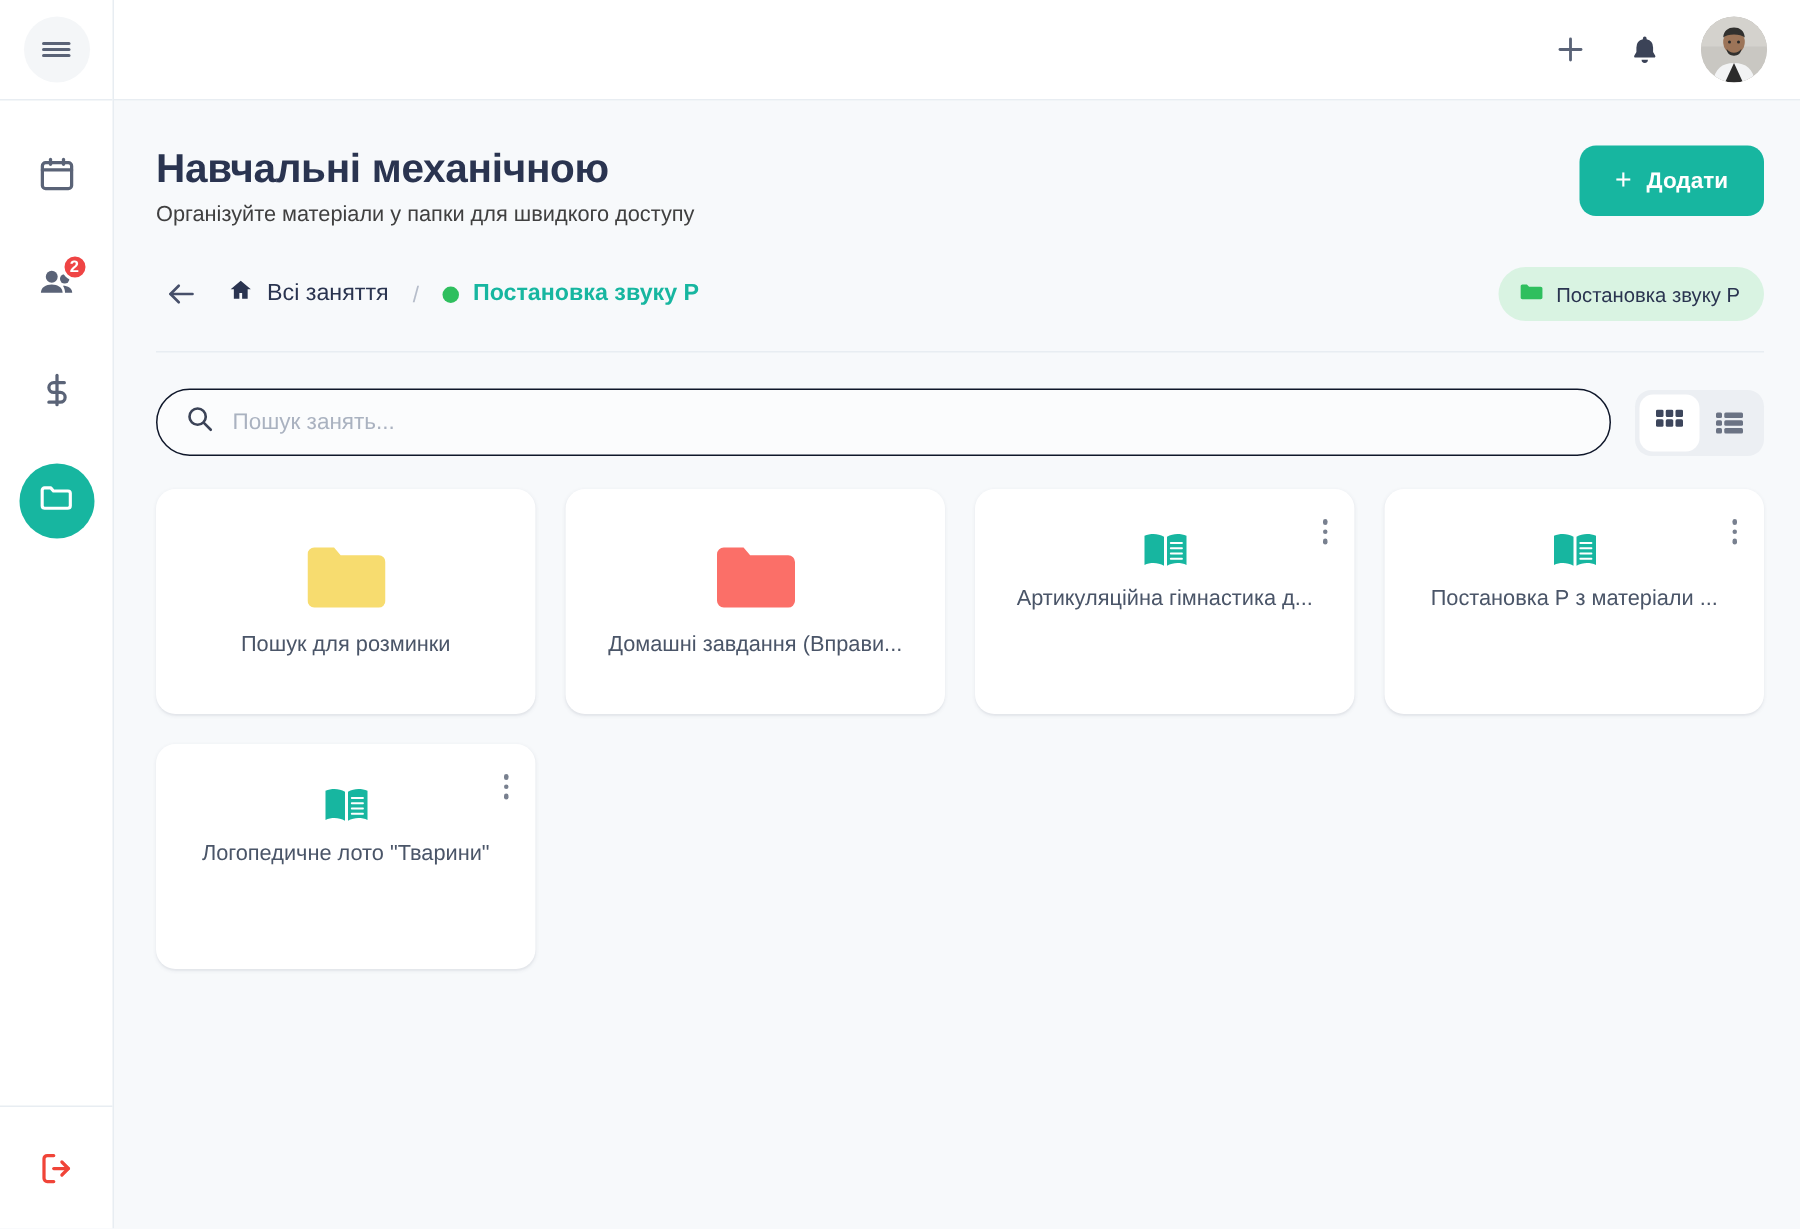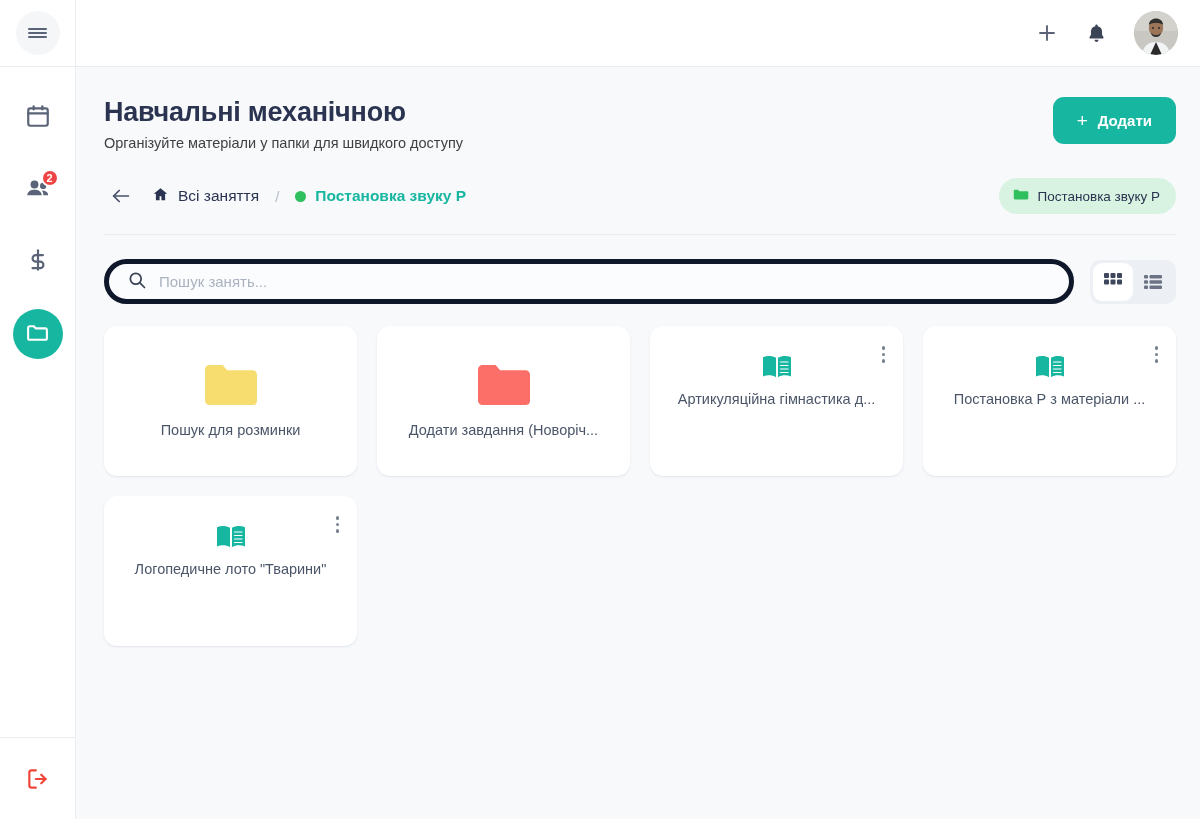--- a/index.html
+++ b/index.html
@@ -110,21 +110,21 @@
   .folder-pill {
     display: flex; align-items: center; gap: 9px;
     background: #d9f3e2; border-radius: 20px;
     padding: 8px 16px 8px 13px;
     font-size: 13.5px; color: #2a3450;
   }
 
   .toolbar { display: flex; align-items: center; gap: 16px; margin-top: 24px; }
   .search-wrap {
     flex: 1; height: 45px; position: relative;
-    background: #fbfcfd; border: 5px solid #0f172a; border-radius: 23px;
+    background: #fbfcfd; border: 1px solid #0f172a; border-radius: 23px;
     display: flex; align-items: center; padding: 0 18px; gap: 12px;
   }
   .search-wrap input {
     border: none; outline: none; background: transparent;
     font-size: 15px; color: #2a3450; width: 100%;
     font-family: "Liberation Sans", sans-serif;
   }
   .search-wrap input::placeholder { color: #aab2c0; }
 
   .view-toggle {
@@ -364,21 +364,21 @@
           </span>
           <div class="card-label">Пошук для розминки</div>
         </div>
 
         <div class="card folder-card">
           <span class="card-icon">
             <svg width="52" height="42" viewBox="0 0 52 42">
                 <path d="M0 5.5A4.5 4.5 0 0 1 4.5 1h13.2l4.4 5.2h25.4A4.5 4.5 0 0 1 52 10.7v26A4.5 4.5 0 0 1 47.5 41h-43A4.5 4.5 0 0 1 0 36.5z" fill="#fb6f68"></path>
               </svg>
           </span>
-          <div class="card-label">Додати завдання (Новоріч...</div>
+          <div class="card-label">Домашні завдання (Вправи...</div>
         </div>
 
         <div class="card lesson-card">
           <span class="kebab">
               <i></i>
               <i></i>
               <i></i>
             </span>
           <span class="card-icon">
             <svg width="30" height="26" viewBox="0 0 30 26">

